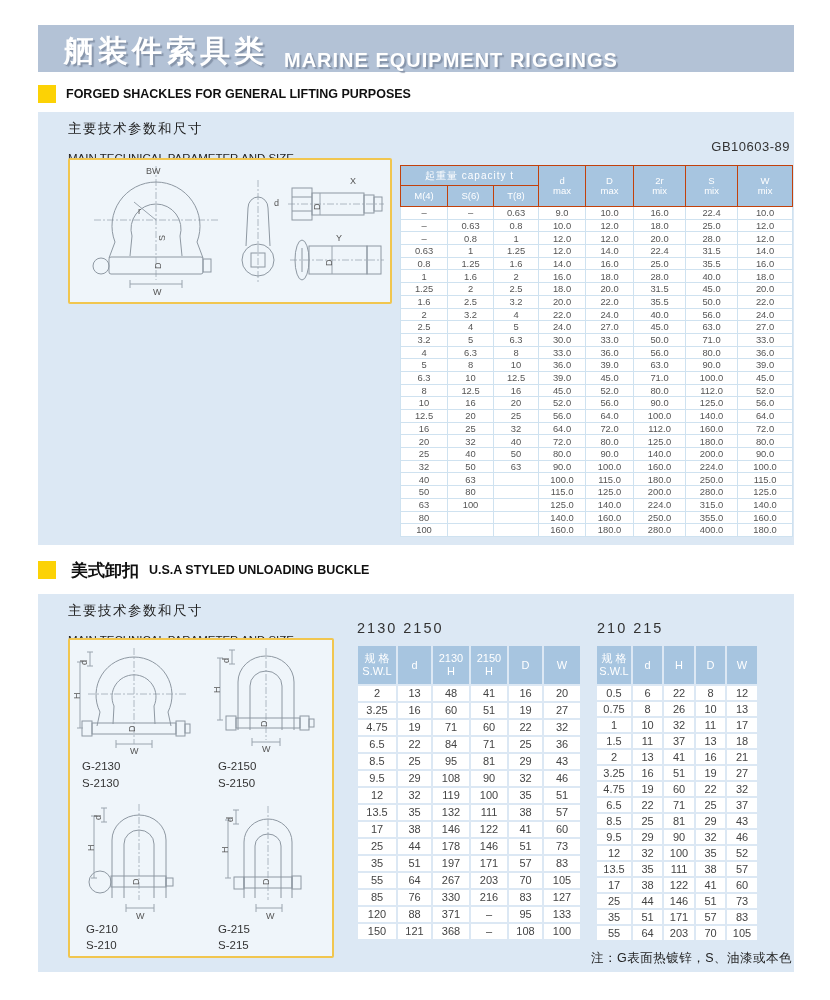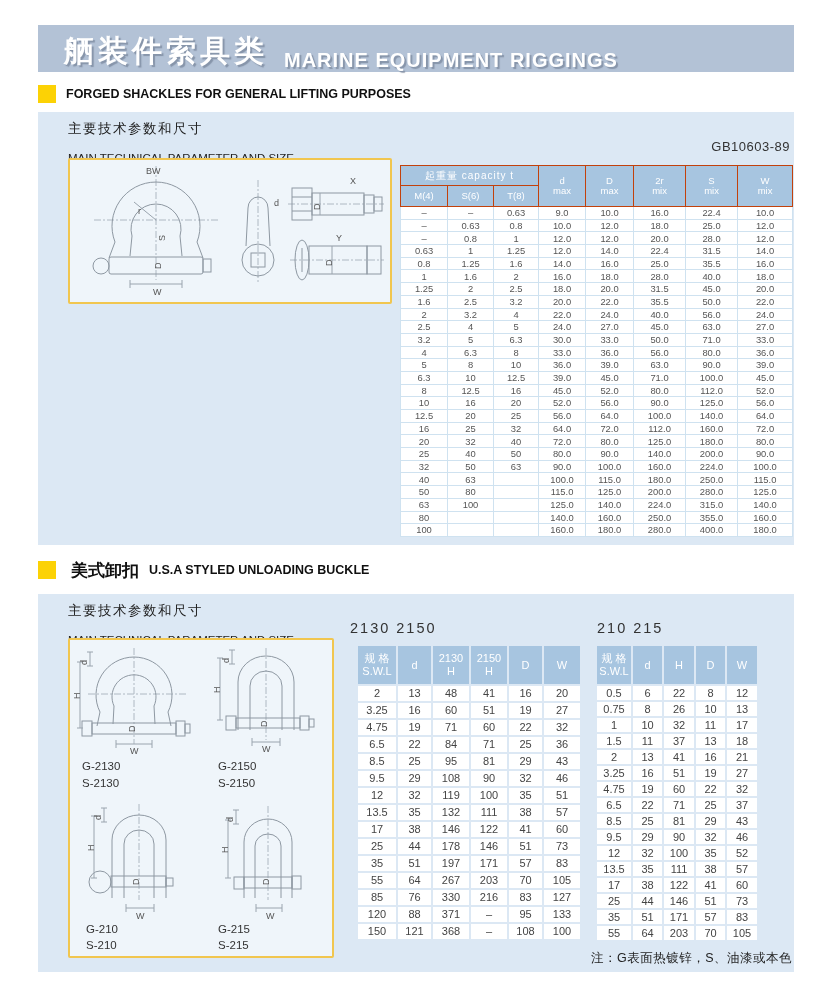--- a/index.html
+++ b/index.html
@@ -52,21 +52,21 @@
   #t1 td{border:1px solid #cfe2f0;font-size:9.4px;color:#555;height:11.7px;line-height:1;}
 
   .t23 th{border:2px solid #dce8f4;font-size:11px;line-height:13px;height:38px;}
   .t23 td{border:2px solid #dce8f4;font-size:11px;color:#444;line-height:1;}
   #t2{left:318px;top:50px;width:224px;}
   #t2 td{height:15px;}
   #t3{left:557px;top:50px;width:162px;}
   #t3 td{height:14px;}
 
   .tbl-label{position:absolute;font-size:14.5px;color:#333;letter-spacing:2px;white-space:nowrap;}
-  #lblA{left:312px;top:26px;}
+  #lblA{left:319px;top:26px;}
   #lblB{left:559px;top:26px;}
 
   .note{position:absolute;right:2px;bottom:5px;font-size:12.5px;color:#222;letter-spacing:.5px;}
 </style>
 </head>
 <body>
 
 <div class="page">
 
   <div class="banner">

